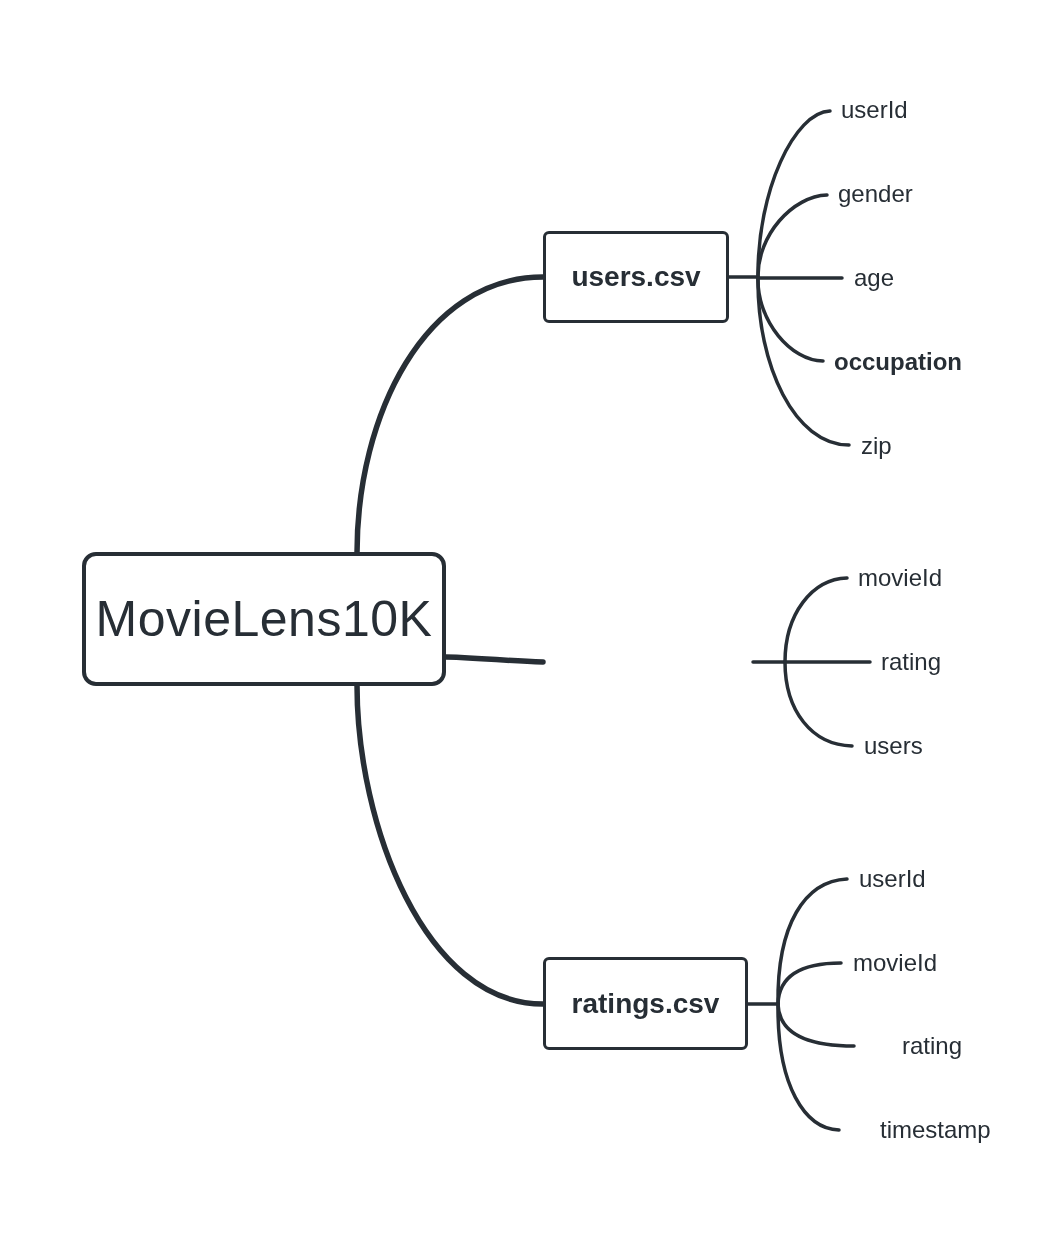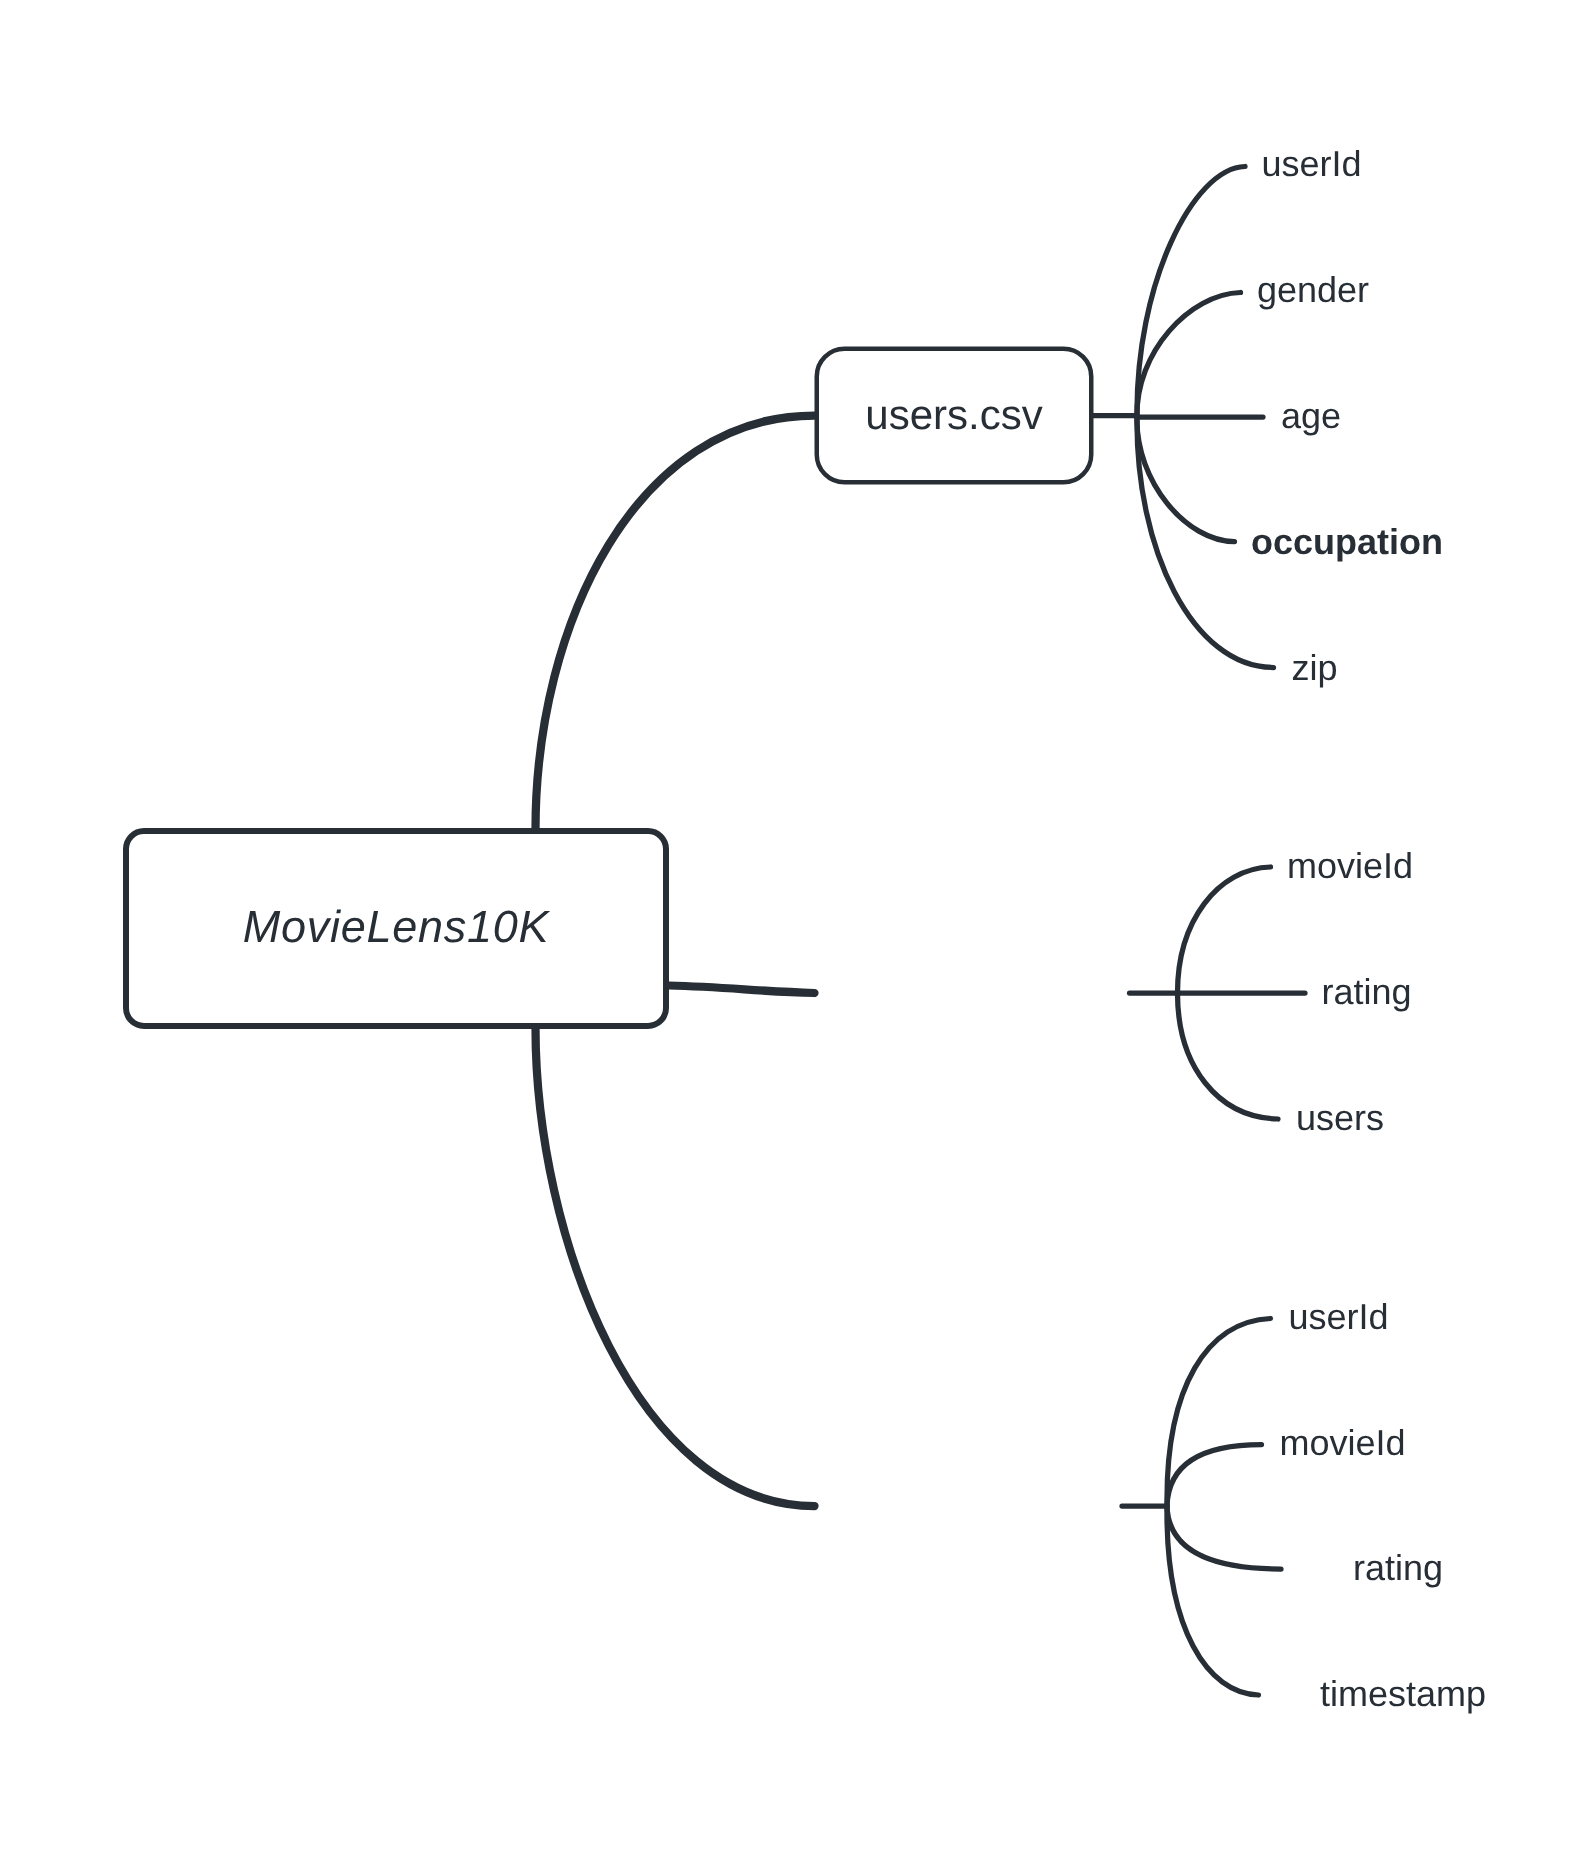--- a/index.html
+++ b/index.html
@@ -28,22 +28,22 @@
     position: absolute;
     box-sizing: border-box;
     background: #ffffff;
     border: 4px solid #272e35;
     border-radius: 14px;
     display: flex;
     align-items: center;
     justify-content: center;
     text-align: center;
   }
-  .node.root { font-size: 30px; letter-spacing: 0.5px; font-style: italic; }
-  .node.file { font-size: 28px; border-width: 3.5px; border-radius: 20px; }
+  .node.root { font-size: 50px; letter-spacing: 0.5px; }
+  .node.file { font-size: 28px; border-width: 3.5px; border-radius: 6px; font-weight: bold; }
   .leaf {
     position: absolute;
     font-size: 24px;
     line-height: 28px;
     white-space: nowrap;
   }
 </style>
 </head>
 <body>
 
@@ -76,20 +76,23 @@
 
   <div class="node root" style="left:82px; top:552px; width:364px; height:134px;">
     <span>MovieLens10K</span>
   </div>
 
   <div class="node file" style="left:543px; top:231px; width:186px; height:92px;">
     <span>users.csv</span>
   </div>
 
 
+  <div class="node file" style="left:543px; top:957px; width:205px; height:93px;">
+    <span>ratings.csv</span>
+  </div>
 
   <div class="leaf" style="left:841px; top:96px;">userId</div>
   <div class="leaf" style="left:838px; top:180px;">gender</div>
   <div class="leaf" style="left:854px; top:264px;">age</div>
   <div class="leaf" style="left:834px; top:348px;font-weight:bold;">occupation</div>
   <div class="leaf" style="left:861px; top:432px;">zip</div>
 
   <div class="leaf" style="left:858px; top:564px;">movieId</div>
   <div class="leaf" style="left:881px; top:648px;">rating</div>
   <div class="leaf" style="left:864px; top:732px;">users</div>

